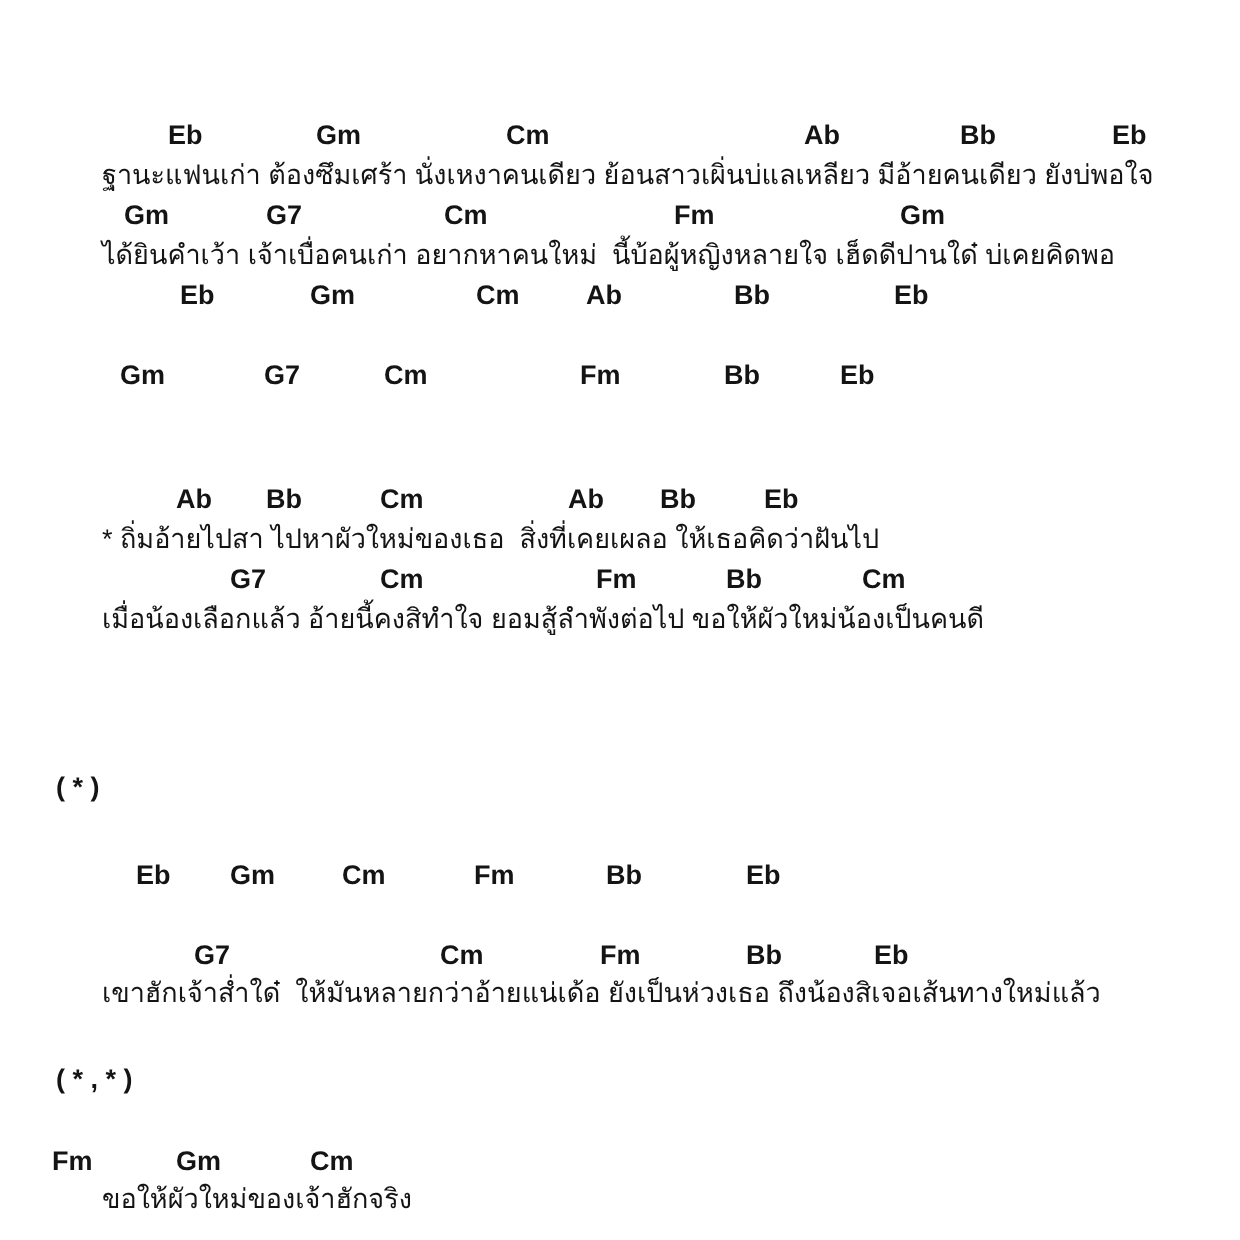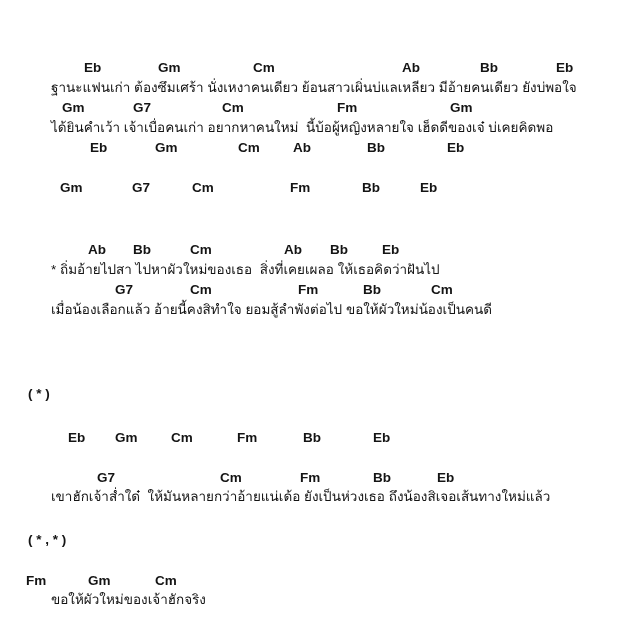--- a/index.html
+++ b/index.html
@@ -66,21 +66,21 @@
   </div>
   <div class="line lyric" style="top:78px">ฐานะแฟนเก่า ต้องซึมเศร้า นั่งเหงาคนเดียว ย้อนสาวเผิ่นบ่แลเหลียว มีอ้ายคนเดียว ยังบ่พอใจ</div>
 
   <div class="line chordrow" style="top:98px">
     <span class="chord" style="left:62px">Gm</span>
     <span class="chord" style="left:133px">G7</span>
     <span class="chord" style="left:222px">Cm</span>
     <span class="chord" style="left:337px">Fm</span>
     <span class="chord" style="left:450px">Gm</span>
   </div>
-  <div class="line lyric" style="top:118px">ได้ยินคำเว้า เจ้าเบื่อคนเก่า อยากหาคนใหม่  นี้บ้อผู้หญิงหลายใจ เฮ็ดดีของเจ๋ บ่เคยคิดพอ</div>
+  <div class="line lyric" style="top:118px">ได้ยินคำเว้า เจ้าเบื่อคนเก่า อยากหาคนใหม่  นี้บ้อผู้หญิงหลายใจ เฮ็ดดีปานใด๋ บ่เคยคิดพอ</div>
 
   <div class="line chordrow" style="top:138px">
     <span class="chord" style="left:90px">Eb</span>
     <span class="chord" style="left:155px">Gm</span>
     <span class="chord" style="left:238px">Cm</span>
     <span class="chord" style="left:293px">Ab</span>
     <span class="chord" style="left:367px">Bb</span>
     <span class="chord" style="left:447px">Eb</span>
   </div>
 

